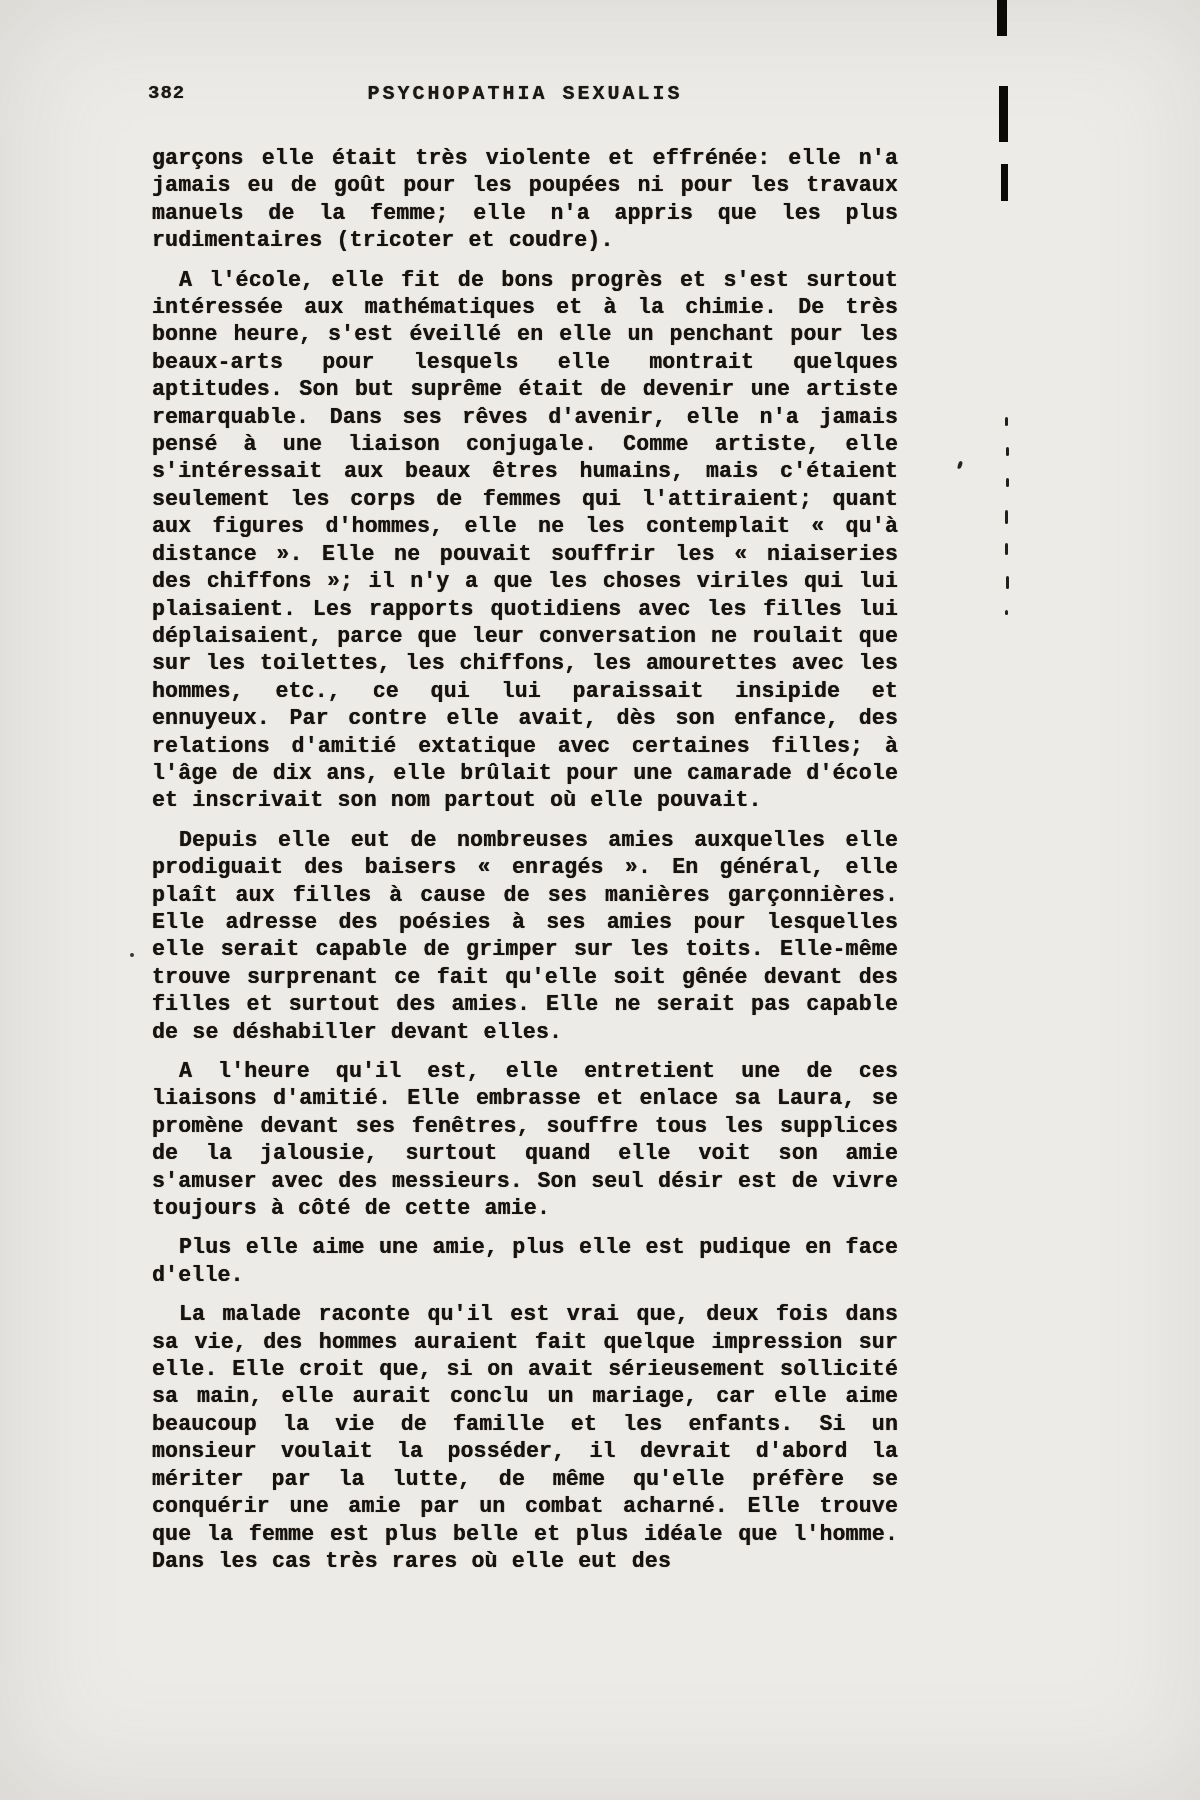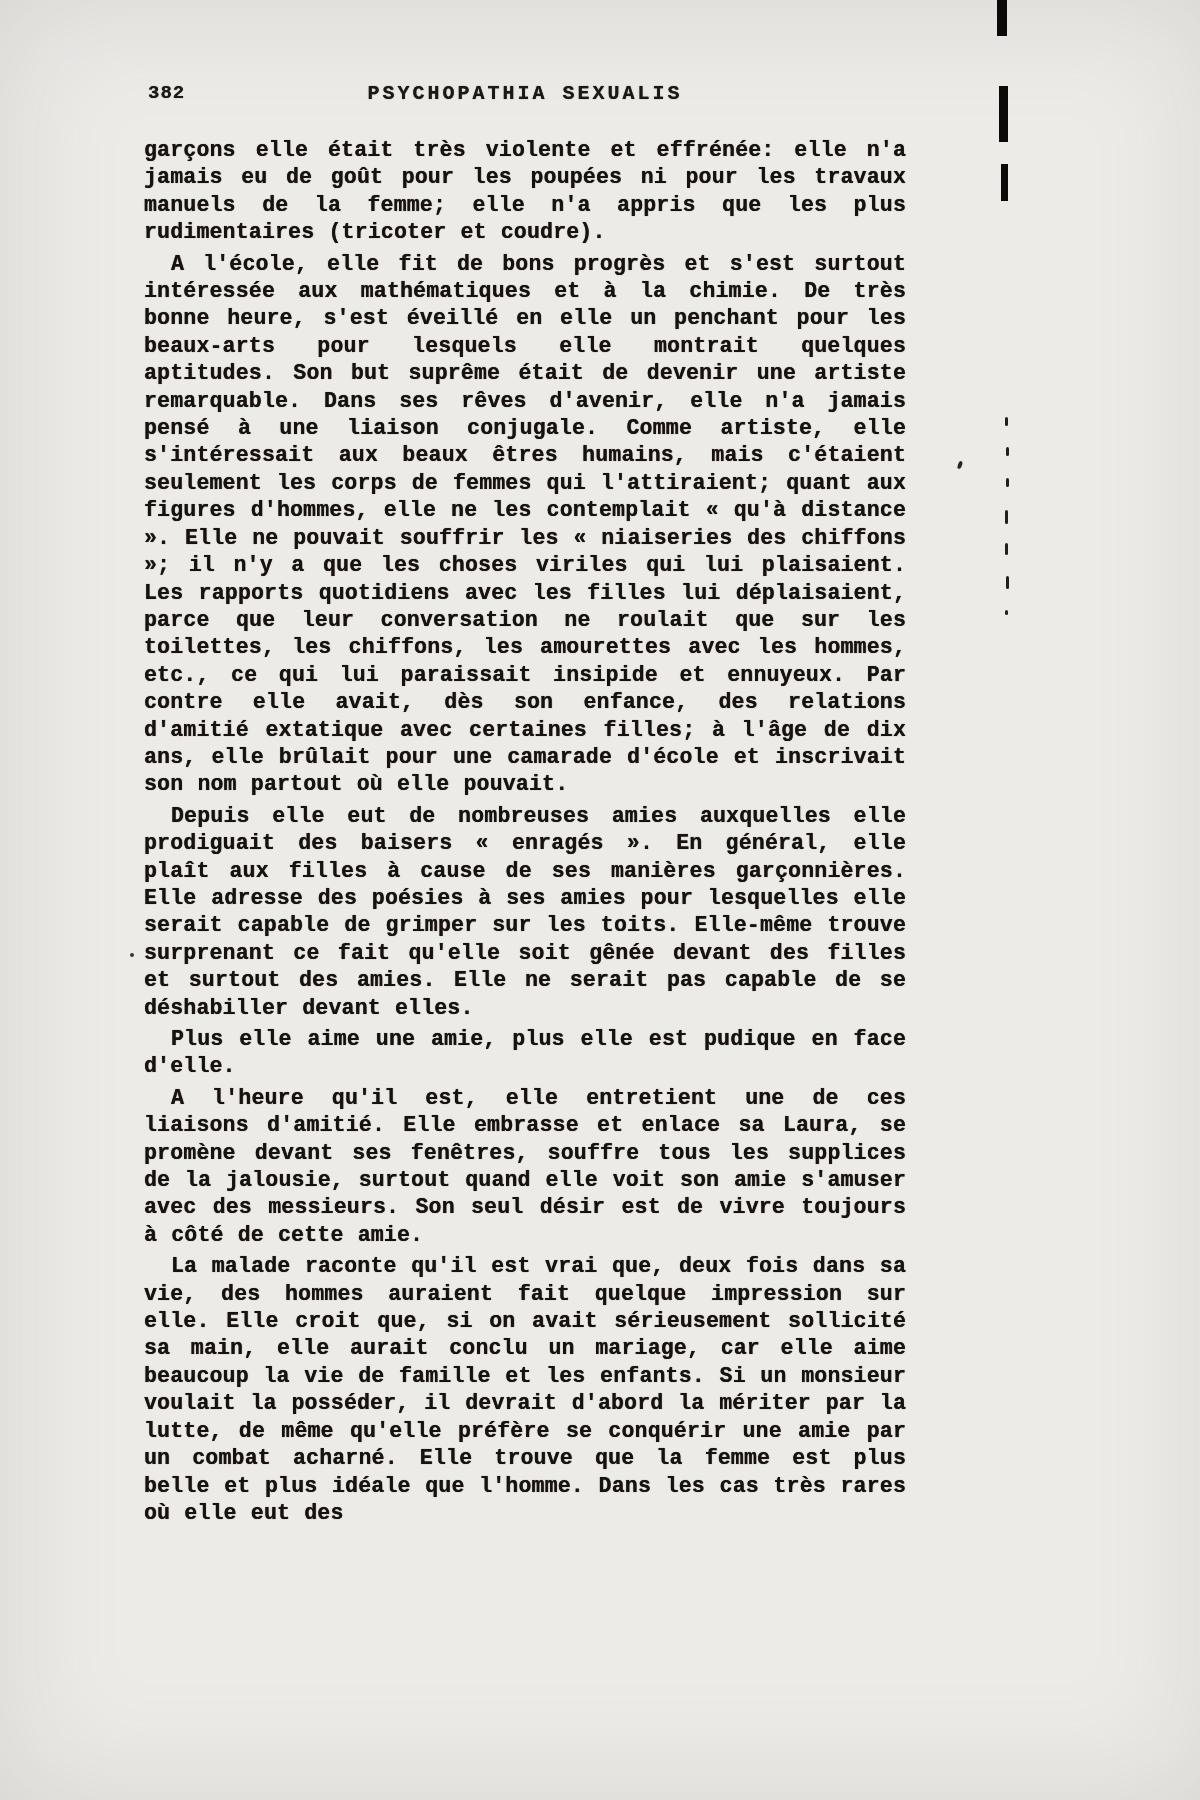--- a/index.html
+++ b/index.html
@@ -58,21 +58,21 @@
     font-size: 21.5px;
     line-height: 27.4px;
     font-weight: bold;
     text-align: justify;
     letter-spacing: 0.2px;
     word-spacing: 1px;
     text-shadow: 0 0 0.8px rgba(25,18,10,0.8), 0.4px 0.4px 0.6px rgba(25,18,10,0.35);
     filter: blur(0.32px);
   }
   .body-text p {
-    margin: 4px;
+    margin: 12px;
     text-indent: 27px;
   }
   .body-text p.noindent {
     text-indent: 0;
   }
   
   .artifact {
     position: absolute;
     background: #0b0a08;
   }
@@ -110,18 +110,18 @@
 
   <div class="running-head">
     <span class="page-number">382</span>
     <span class="head-title">PSYCHOPATHIA SEXUALIS</span>
   </div>
 
   <div class="body-text">
     <p class="noindent">garçons elle était très violente et effrénée: elle n'a jamais eu de goût pour les poupées ni pour les travaux manuels de la femme; elle n'a appris que les plus rudimentaires (tricoter et coudre).</p>
     <p>A l'école, elle fit de bons progrès et s'est surtout intéressée aux mathématiques et à la chimie. De très bonne heure, s'est éveillé en elle un penchant pour les beaux-arts pour lesquels elle montrait quelques aptitudes. Son but suprême était de devenir une artiste remarquable. Dans ses rêves d'avenir, elle n'a jamais pensé à une liaison conjugale. Comme artiste, elle s'intéressait aux beaux êtres humains, mais c'étaient seulement les corps de femmes qui l'attiraient; quant aux figures d'hommes, elle ne les contemplait « qu'à distance ». Elle ne pouvait souffrir les « niaiseries des chiffons »; il n'y a que les choses viriles qui lui plaisaient. Les rapports quotidiens avec les filles lui déplaisaient, parce que leur conversation ne roulait que sur les toilettes, les chiffons, les amourettes avec les hommes, etc., ce qui lui paraissait insipide et ennuyeux. Par contre elle avait, dès son enfance, des relations d'amitié extatique avec certaines filles; à l'âge de dix ans, elle brûlait pour une camarade d'école et inscrivait son nom partout où elle pouvait.</p>
     <p>Depuis elle eut de nombreuses amies auxquelles elle prodiguait des baisers « enragés ». En général, elle plaît aux filles à cause de ses manières garçonnières. Elle adresse des poésies à ses amies pour lesquelles elle serait capable de grimper sur les toits. Elle-même trouve surprenant ce fait qu'elle soit gênée devant des filles et surtout des amies. Elle ne serait pas capable de se déshabiller devant elles.</p>
+    <p>A l'heure qu'il est, elle entretient une de ces liaisons d'amitié. Elle embrasse et enlace sa Laura, se promène devant ses fenêtres, souffre tous les supplices de la jalousie, surtout quand elle voit son amie s'amuser avec des messieurs. Son seul désir est de vivre toujours à côté de cette amie.</p>
     <p>Plus elle aime une amie, plus elle est pudique en face d'elle.</p>
-    <p>A l'heure qu'il est, elle entretient une de ces liaisons d'amitié. Elle embrasse et enlace sa Laura, se promène devant ses fenêtres, souffre tous les supplices de la jalousie, surtout quand elle voit son amie s'amuser avec des messieurs. Son seul désir est de vivre toujours à côté de cette amie.</p>
     <p>La malade raconte qu'il est vrai que, deux fois dans sa vie, des hommes auraient fait quelque impression sur elle. Elle croit que, si on avait sérieusement sollicité sa main, elle aurait conclu un mariage, car elle aime beaucoup la vie de famille et les enfants. Si un monsieur voulait la posséder, il devrait d'abord la mériter par la lutte, de même qu'elle préfère se conquérir une amie par un combat acharné. Elle trouve que la femme est plus belle et plus idéale que l'homme. Dans les cas très rares où elle eut des</p>
   </div>
 
 </div>
 
 </body></html>

